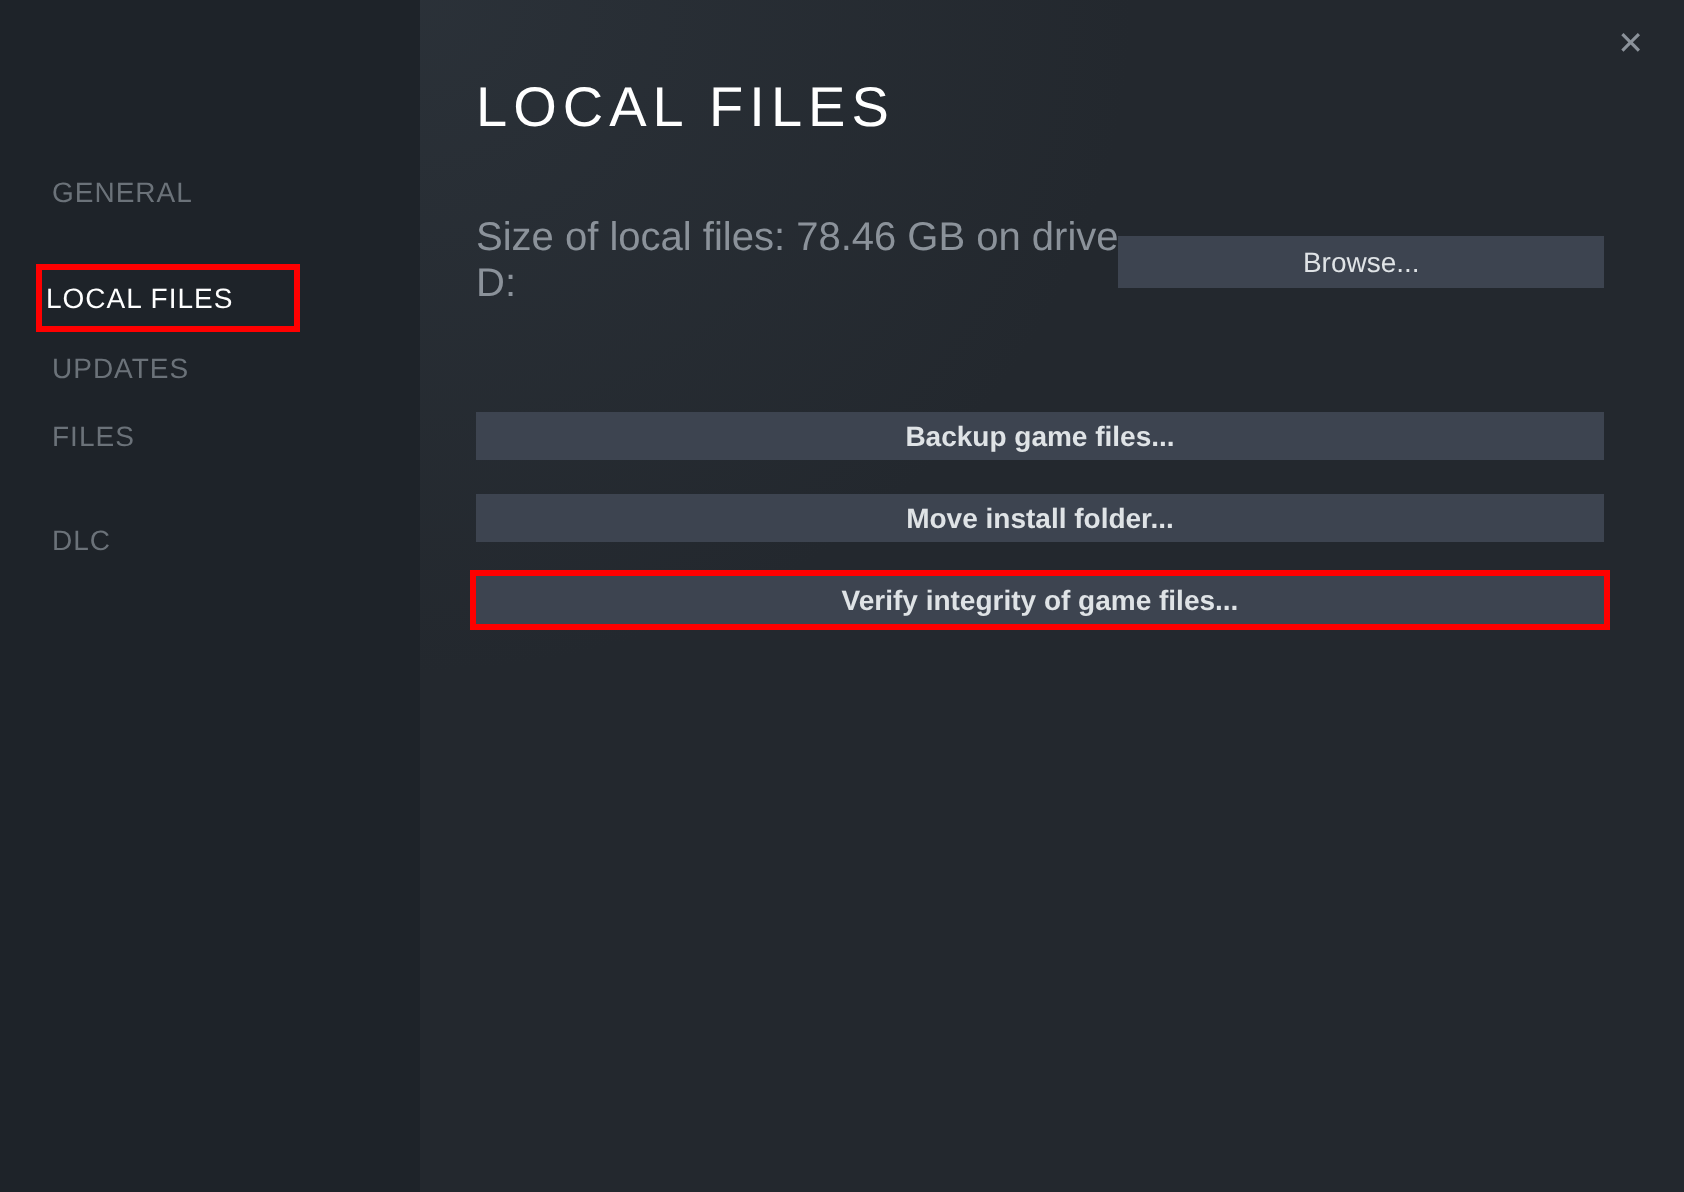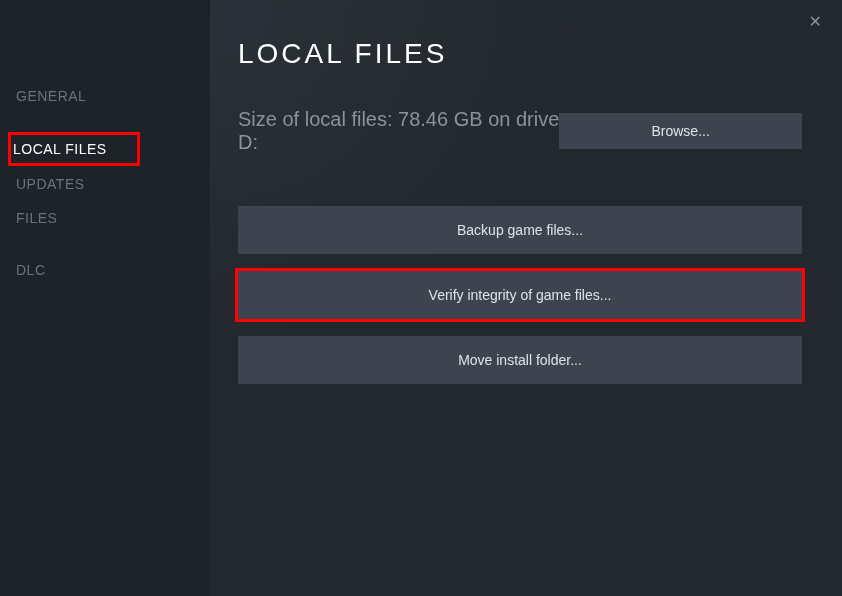--- a/index.html
+++ b/index.html
@@ -13,21 +13,21 @@
       background: #1e2329;
       font-family: "Motiva Sans", Arial, sans-serif;
       display: flex;
       overflow: hidden;
       position: relative;
     }
     .sidebar {
       width: 210px;
       background: #1e2329;
       padding-top: 80px;
-      padding-left: 12px;
+      padding-left: 22px;
     }
     .sidebar-item {
       font-size: 14px;
       letter-spacing: 0.5px;
       color: #6b7279;
       padding: 8px 4px;
       cursor: pointer;
       display: inline-block;
       margin-bottom: 2px;
     }
@@ -79,26 +79,27 @@
       font-size: 14px;
       cursor: pointer;
       text-align: center;
       display: flex;
       align-items: center;
       justify-content: center;
       font-family: inherit;
     }
     .btn-browse {
       width: 262px;
-      height: 36px;
+      height: 26px;
     }
     .btn-wide {
       width: 100%;
-      height: 48px;
+      height: 24px;
       margin-bottom: 17px;
+      font-weight: bold;
     }
     .btn.highlighted-btn {
       outline: 3px solid #ff0000;
       outline-offset: 0px;
     }
     .btn-group {
       width: 100%;
     }
   </style>
 </head>
@@ -118,16 +119,16 @@
   <div class="close-btn">✕</div>
   <h1 class="page-title">LOCAL FILES</h1>
 
   <div class="info-row">
     <span class="info-text">Size of local files: 78.46 GB on drive D:</span>
     <button class="btn btn-browse">Browse...</button>
   </div>
 
   <div class="btn-group">
     <button class="btn btn-wide">Backup game files...</button>
+    <button class="btn btn-wide">Move install folder...</button>
     <button class="btn btn-wide highlighted-btn">Verify integrity of game files...</button>
-    <button class="btn btn-wide">Move install folder...</button>
   </div>
 </div>
 
 </body></html>

